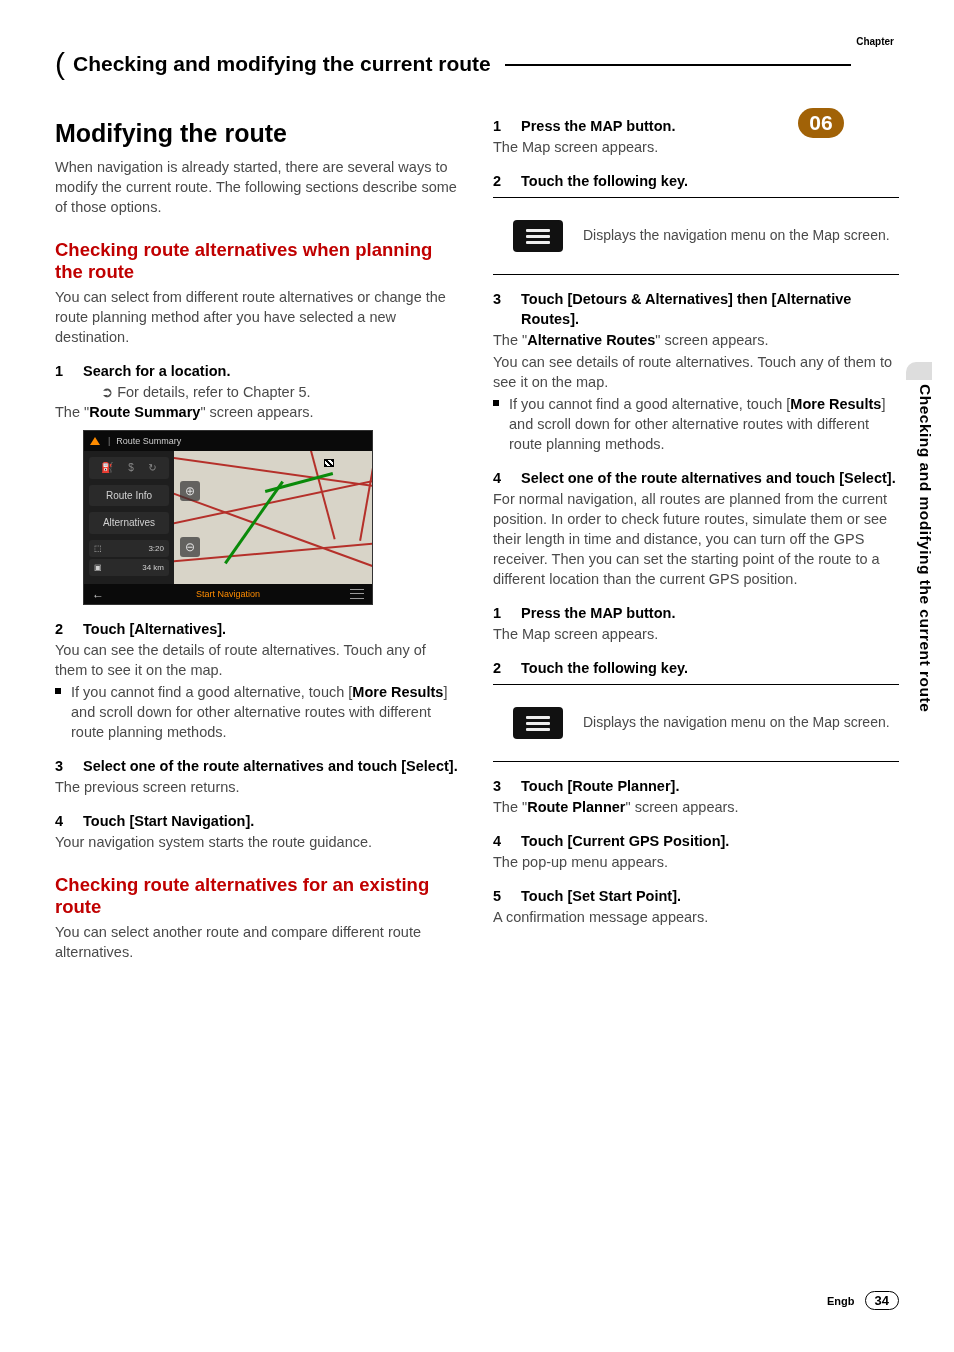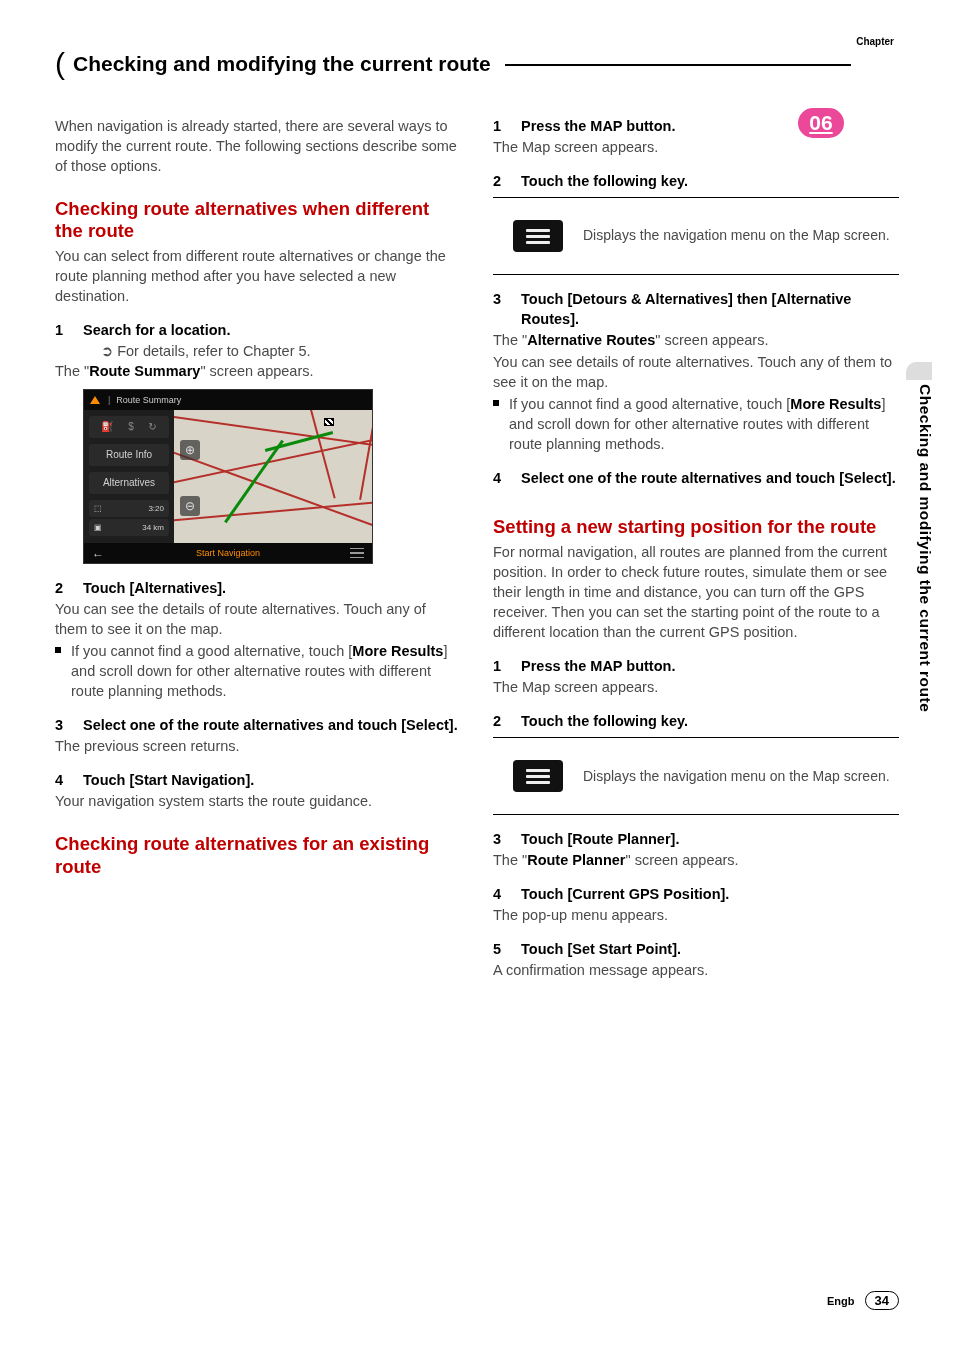--- a/index.html
+++ b/index.html
@@ -17,34 +17,33 @@
     height: 100%;
   }
   .chapter-label {
     position: absolute;
     top: 36px;
     right: 60px;
     font-size: 10px;
     font-weight: bold;
   }
   .chapter-badge {
-    background: #ec4899;
+    background: #a16207;
     color: #fff;
     font-weight: 900;
     font-size: 21px;
     width: 46px;
     height: 30px;
     border-radius: 15px;
     display: flex;
     align-items: center;
     justify-content: center;
     position: absolute;
     top: 58px;
     right: 55px;
-    text-decoration: underline;
   }
   .chapter-badge::before {
     content: "";
     position: absolute;
     right: 42px;
     width: 16px;
     height: 2px;
     background: transparent;
   }
   .title-connector {
@@ -354,23 +353,24 @@
   <div class="header-whole">
     <span class="open-paren">(</span>
     <span class="header-title">Checking and modifying the current route</span>
     <div class="title-connector simple"></div>
     <div class="chapter-badge">06</div>
   </div>
 
   <div class="columns">
 
     <div class="col">
+      <div class="h1">Modifying the route</div>
       <div class="body-text">When navigation is already started, there are several ways to modify the current route. The following sections describe some of those options.</div>
 
-      <div class="h2">Checking route alternatives when different the route</div>
+      <div class="h2">Checking route alternatives when planning the route</div>
       <div class="body-text">You can select from different route alternatives or change the route planning method after you have selected a new destination.</div>
 
       <div class="step-head">
           <span class="step-num">1</span>
           <span>Search for a location.</span>
         </div>
       <div class="sub-bullet-indent">
         <span>➲ </span><span>For details, refer to Chapter 5.</span>
       </div>
       <div class="body-text">
@@ -435,20 +435,21 @@
         </div>
       <div class="body-text">The previous screen returns.</div>
 
       <div class="step-head">
           <span class="step-num">4</span>
           <span>Touch [Start Navigation].</span>
         </div>
       <div class="body-text">Your navigation system starts the route guidance.</div>
 
       <div class="h2">Checking route alternatives for an existing route</div>
+      <div class="body-text">You can select another route and compare different route alternatives.</div>
     </div>
 
     <div class="col">
       <div class="step-head" style="margin-top:0">
           <span class="step-num">1</span>
           <span>Press the MAP button.</span>
         </div>
       <div class="body-text">The Map screen appears.</div>
 
       <div class="step-head">
@@ -476,21 +477,20 @@
       <div class="body-text">You can see details of route alternatives. Touch any of them to see it on the map.</div>
       <div class="bullet-sq">
         <span>If you cannot find a good alternative, touch [</span><b>More Results</b><span>] and scroll down for other alternative routes with different route planning methods.</span>
       </div>
 
       <div class="step-head">
           <span class="step-num">4</span>
           <span>Select one of the route alternatives and touch [Select].</span>
         </div>
 
-      <div class="h2" style="margin-top:28px">Setting a new starting position for the route</div>
       <div class="body-text">For normal navigation, all routes are planned from the current position. In order to check future routes, simulate them or see their length in time and distance, you can turn off the GPS receiver. Then you can set the starting point of the route to a different location than the current GPS position.</div>
 
       <div class="step-head">
           <span class="step-num">1</span>
           <span>Press the MAP button.</span>
         </div>
       <div class="body-text">The Map screen appears.</div>
 
       <div class="step-head">
           <span class="step-num">2</span>

